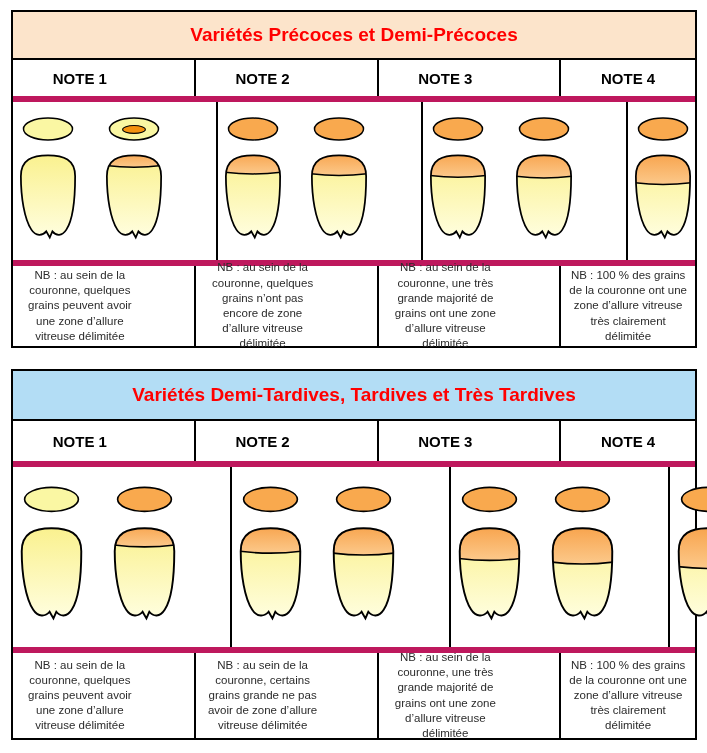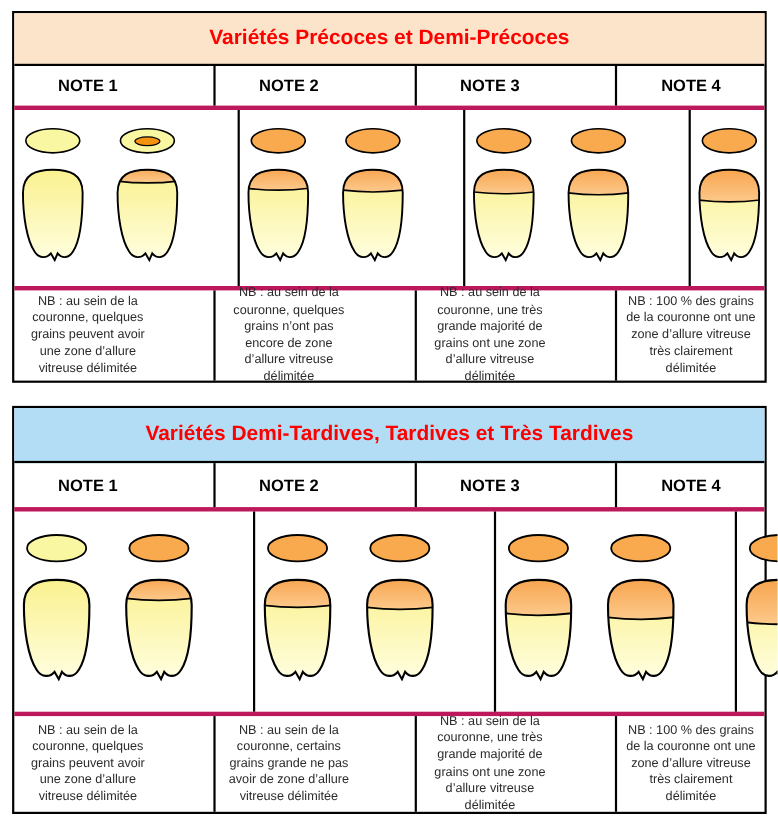--- a/index.html
+++ b/index.html
@@ -14,21 +14,21 @@
   #t1{top:10px;}
   #t2{top:369px;}
   .title-row{
     display:flex;align-items:center;justify-content:center;
     font-weight:bold;font-size:19px;color:#FF0000;
     border-bottom:2px solid #000;box-sizing:border-box;
   }
   #t1 .title-row{height:48px;}
   #t2 .title-row{height:50px;}
   .row{display:flex;box-sizing:border-box;gap:47px;}
-  .row + .row{border-top:4px solid #be185d;}
+  .row + .row{border-top:6px solid #be185d;}
   .cell{
     flex:1 1 0;box-sizing:border-box;display:flex;
     align-items:center;justify-content:center;
   }
   .cell + .cell{border-left:2px solid #000;}
   .note-cell{font-weight:bold;font-size:15px;color:#000;}
   #t1 .header-row{height:36px;}
   #t2 .header-row{height:40px;}
   #t1 .grain-row{height:164px;}
   #t2 .grain-row{height:186px;}

